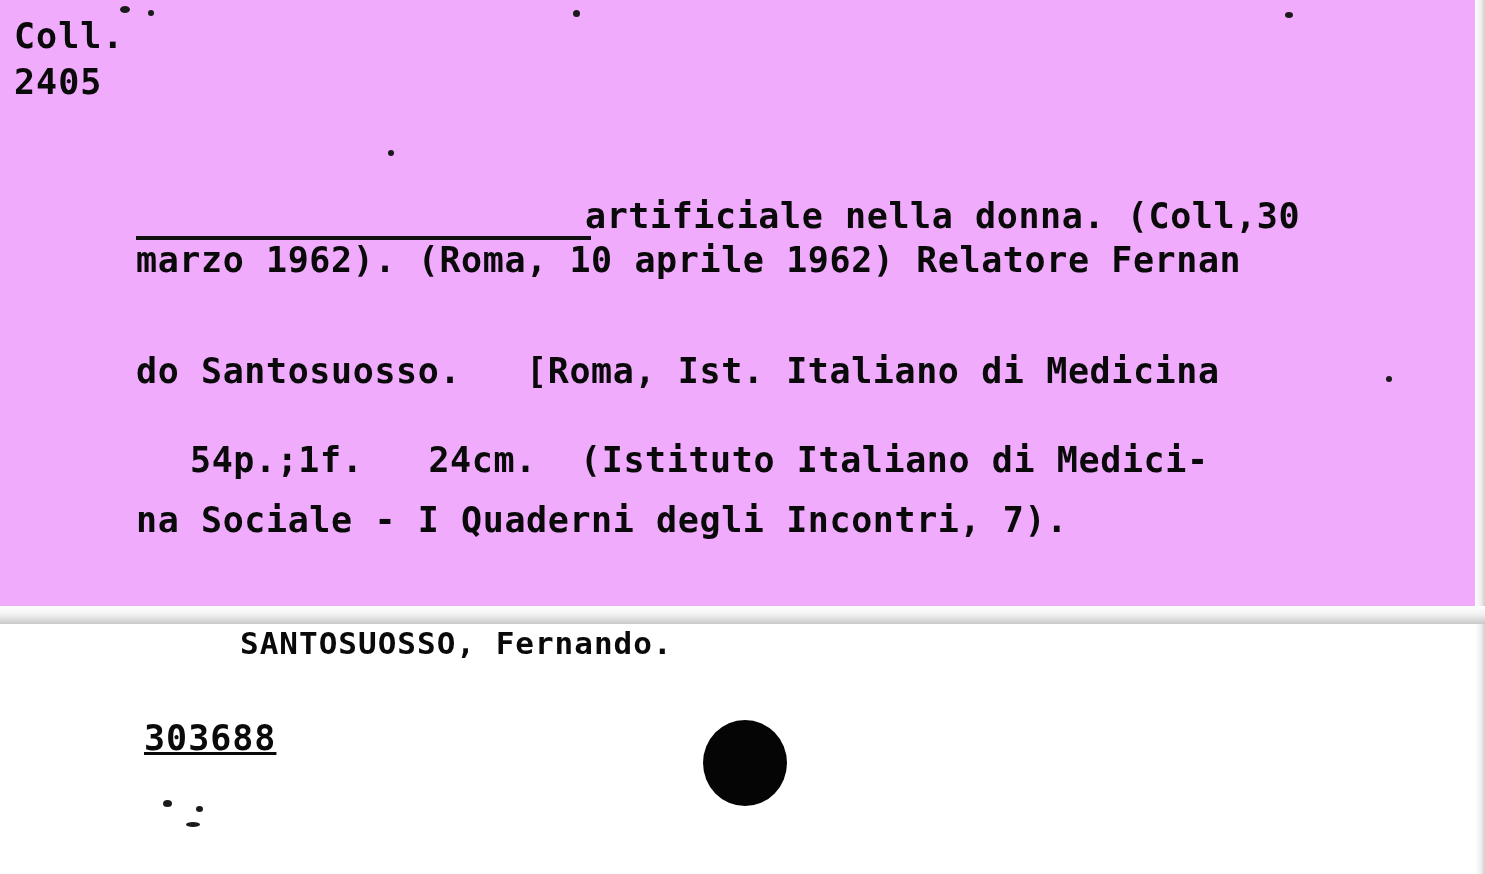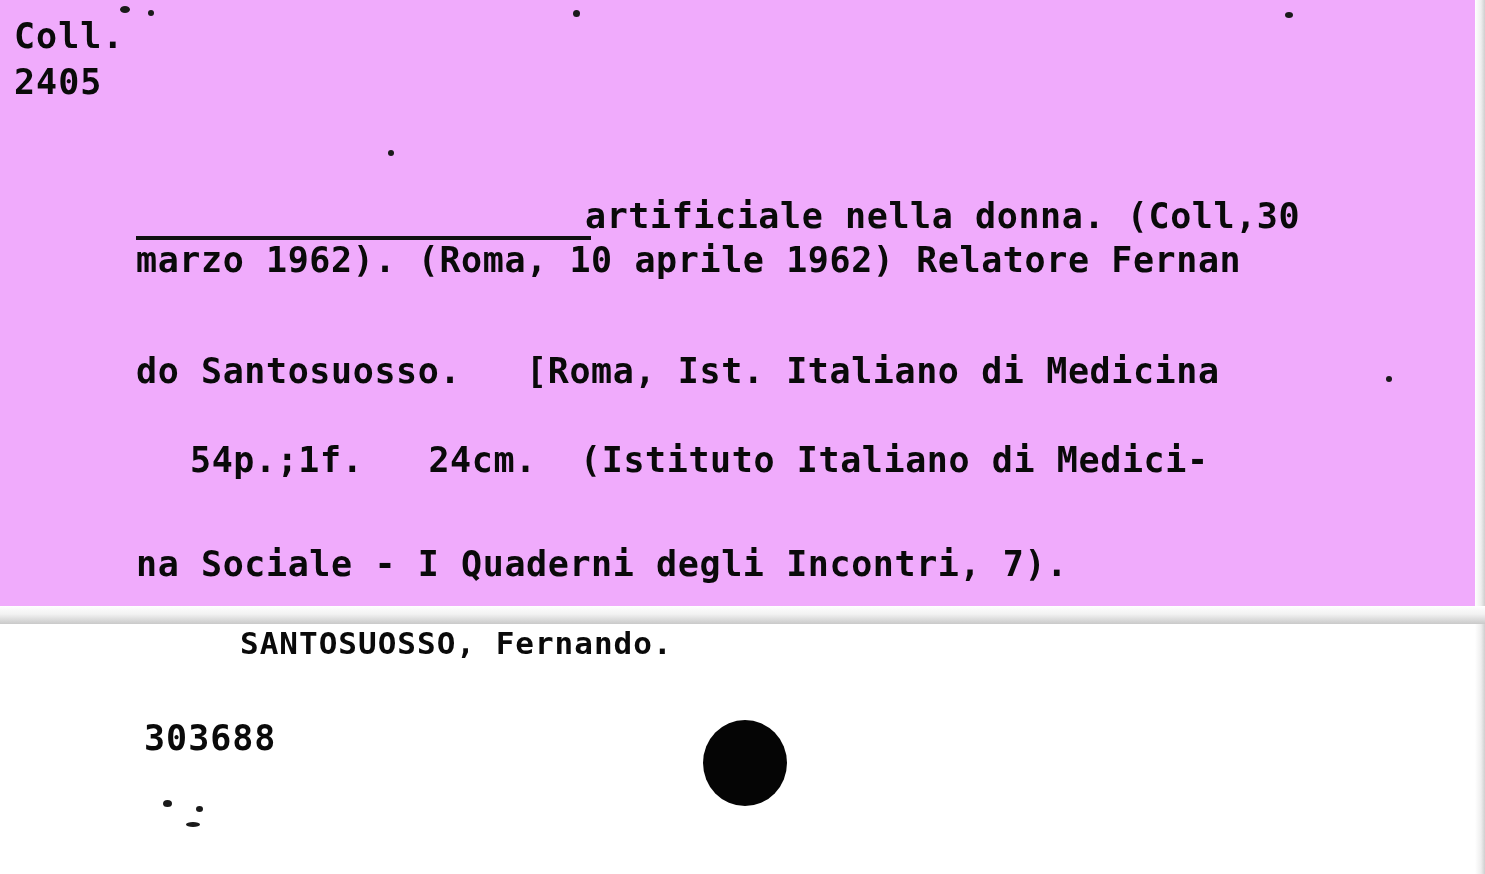--- a/index.html
+++ b/index.html
@@ -79,21 +79,21 @@
   .body-line {
     font-size: 35px;
     font-weight: 600;
     letter-spacing: 0.6px;
   }
   #line-1 { left: 585px; top: 196px; }
   #line-2 { left: 136px; top: 240px; }
   #line-3 { left: 136px; top: 318px; margin-top: 33px; }
   #line-4 { left: 136px; top: 378px; }
   #line-5 { left: 190px; top: 440px; }
-  #line-6 { left: 136px; top: 500px; margin-top: 44px; }
+  #line-6 { left: 136px; top: 500px; }
 
   
   #title-rule {
     position: absolute;
     left: 136px;
     top: 236px;
     width: 455px;
     height: 4px;
     background: #111111;
   }
@@ -108,20 +108,21 @@
     margin-left: 44px;
   }
 
   
   #accession {
     left: 144px;
     top: 718px;
     font-size: 35px;
     font-weight: 600;
     letter-spacing: 1px;
+    text-decoration: underline;
   }
 
   
   #punch-dot {
     position: absolute;
     left: 703px;
     top: 720px;
     width: 84px;
     height: 86px;
     background: #050505;

